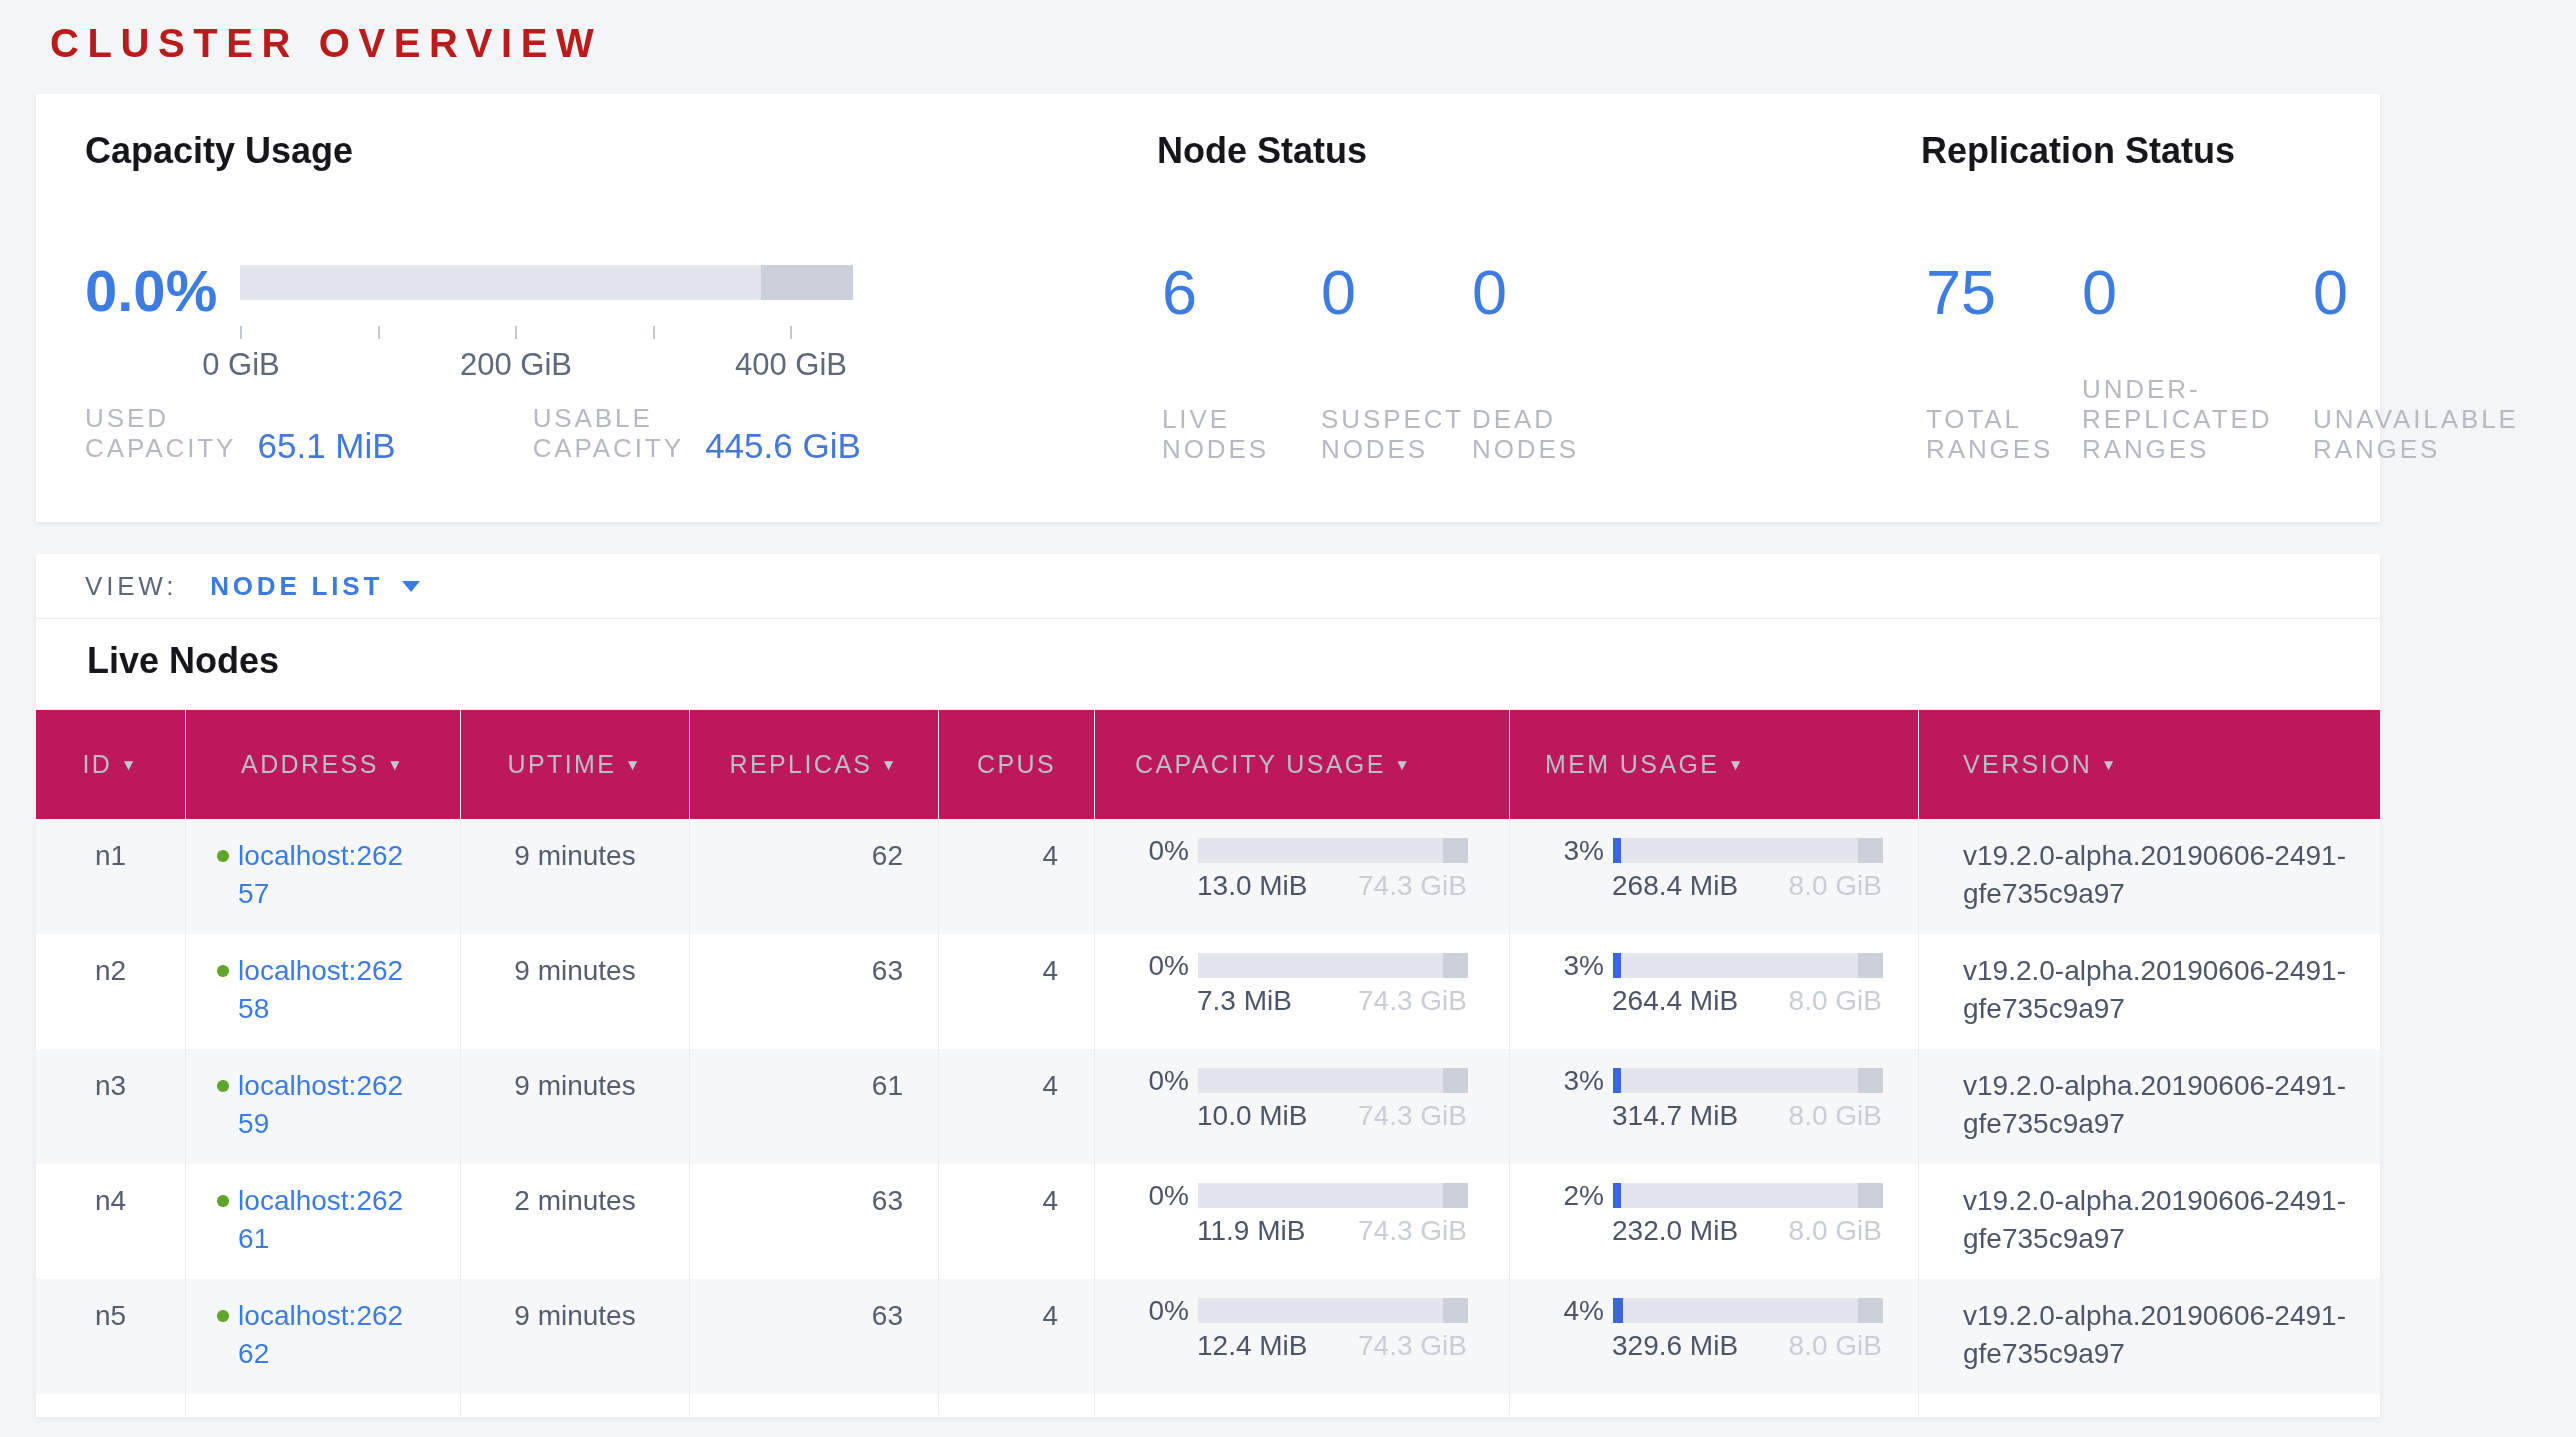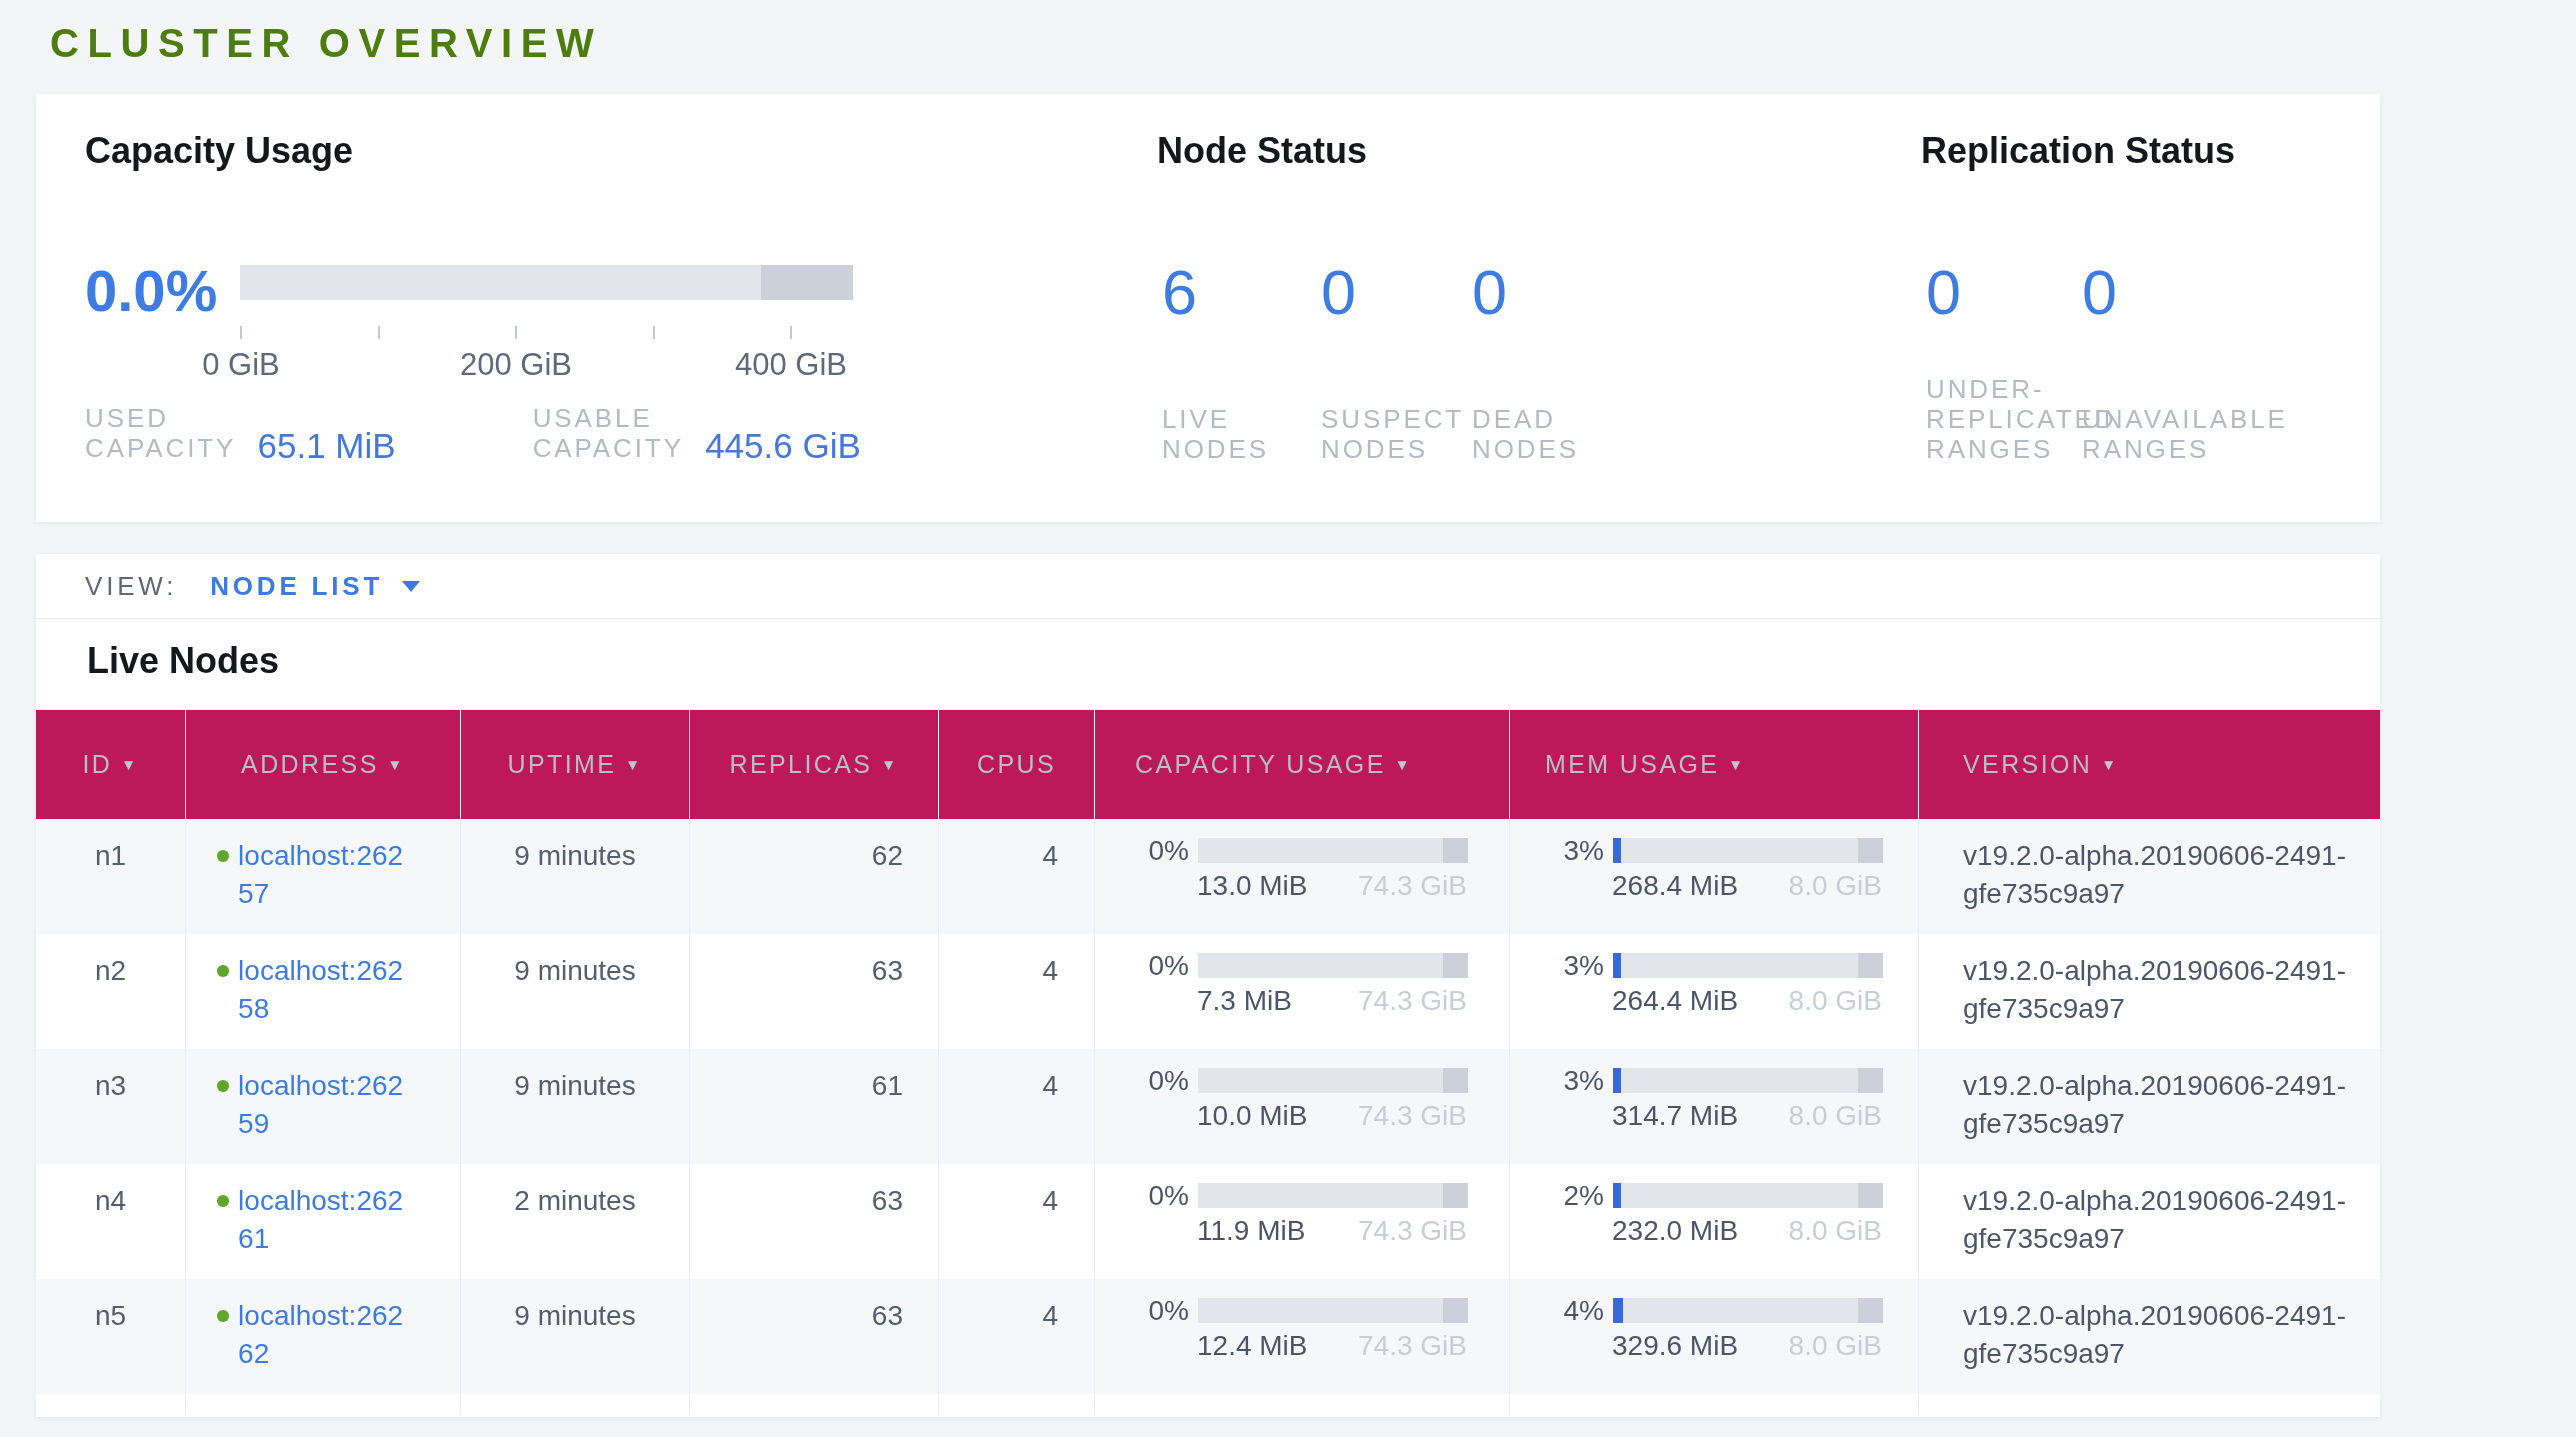--- a/index.html
+++ b/index.html
@@ -2,21 +2,21 @@
 <html><head>
 <meta charset="utf-8">
 <style>
   * { margin:0; padding:0; box-sizing:border-box; }
   html,body { width:2576px; height:1438px; overflow:hidden; background:#f4f5f6;
               font-family:"Liberation Sans","DejaVu Sans",sans-serif; }
   .page { position:relative; width:2576px; height:1438px; }
 
   
   .page-title { position:absolute; left:50px; top:21px; font-size:40px; font-weight:bold;
-                letter-spacing:8.6px; color:#4d7c0f; }
+                letter-spacing:8.6px; color:#b91c1c; }
 
   
   .card { position:absolute; left:36px; width:2344px; background:#ffffff;
           box-shadow:0 1.9px 5.8px rgba(60,66,80,0.08); }
   .card.summary { top:94px; height:428px; }
   .card.main    { top:554px; height:863px; overflow:hidden; }
 
   
   .sec-title { position:absolute; top:36px; font-size:36px; font-weight:bold; color:#15171c; }
   .cap-title  { left:49px; }
@@ -153,20 +153,24 @@
         </div>
         <div class="stat-col">
           <div class="stat-value">0</div>
           <div class="stat-label">DEAD NODES</div>
         </div>
       </div>
 
     <h3 class="sec-title repl-title">Replication Status</h3>
     <div class="stat-group repl-stats">
         <div class="stat-col">
+          <div class="stat-value">75</div>
+          <div class="stat-label">TOTAL RANGES</div>
+        </div>
+        <div class="stat-col">
           <div class="stat-value">0</div>
           <div class="stat-label">UNDER-REPLICATED RANGES</div>
         </div>
         <div class="stat-col">
           <div class="stat-value">0</div>
           <div class="stat-label">UNAVAILABLE RANGES</div>
         </div>
       </div>
   </section>
 

